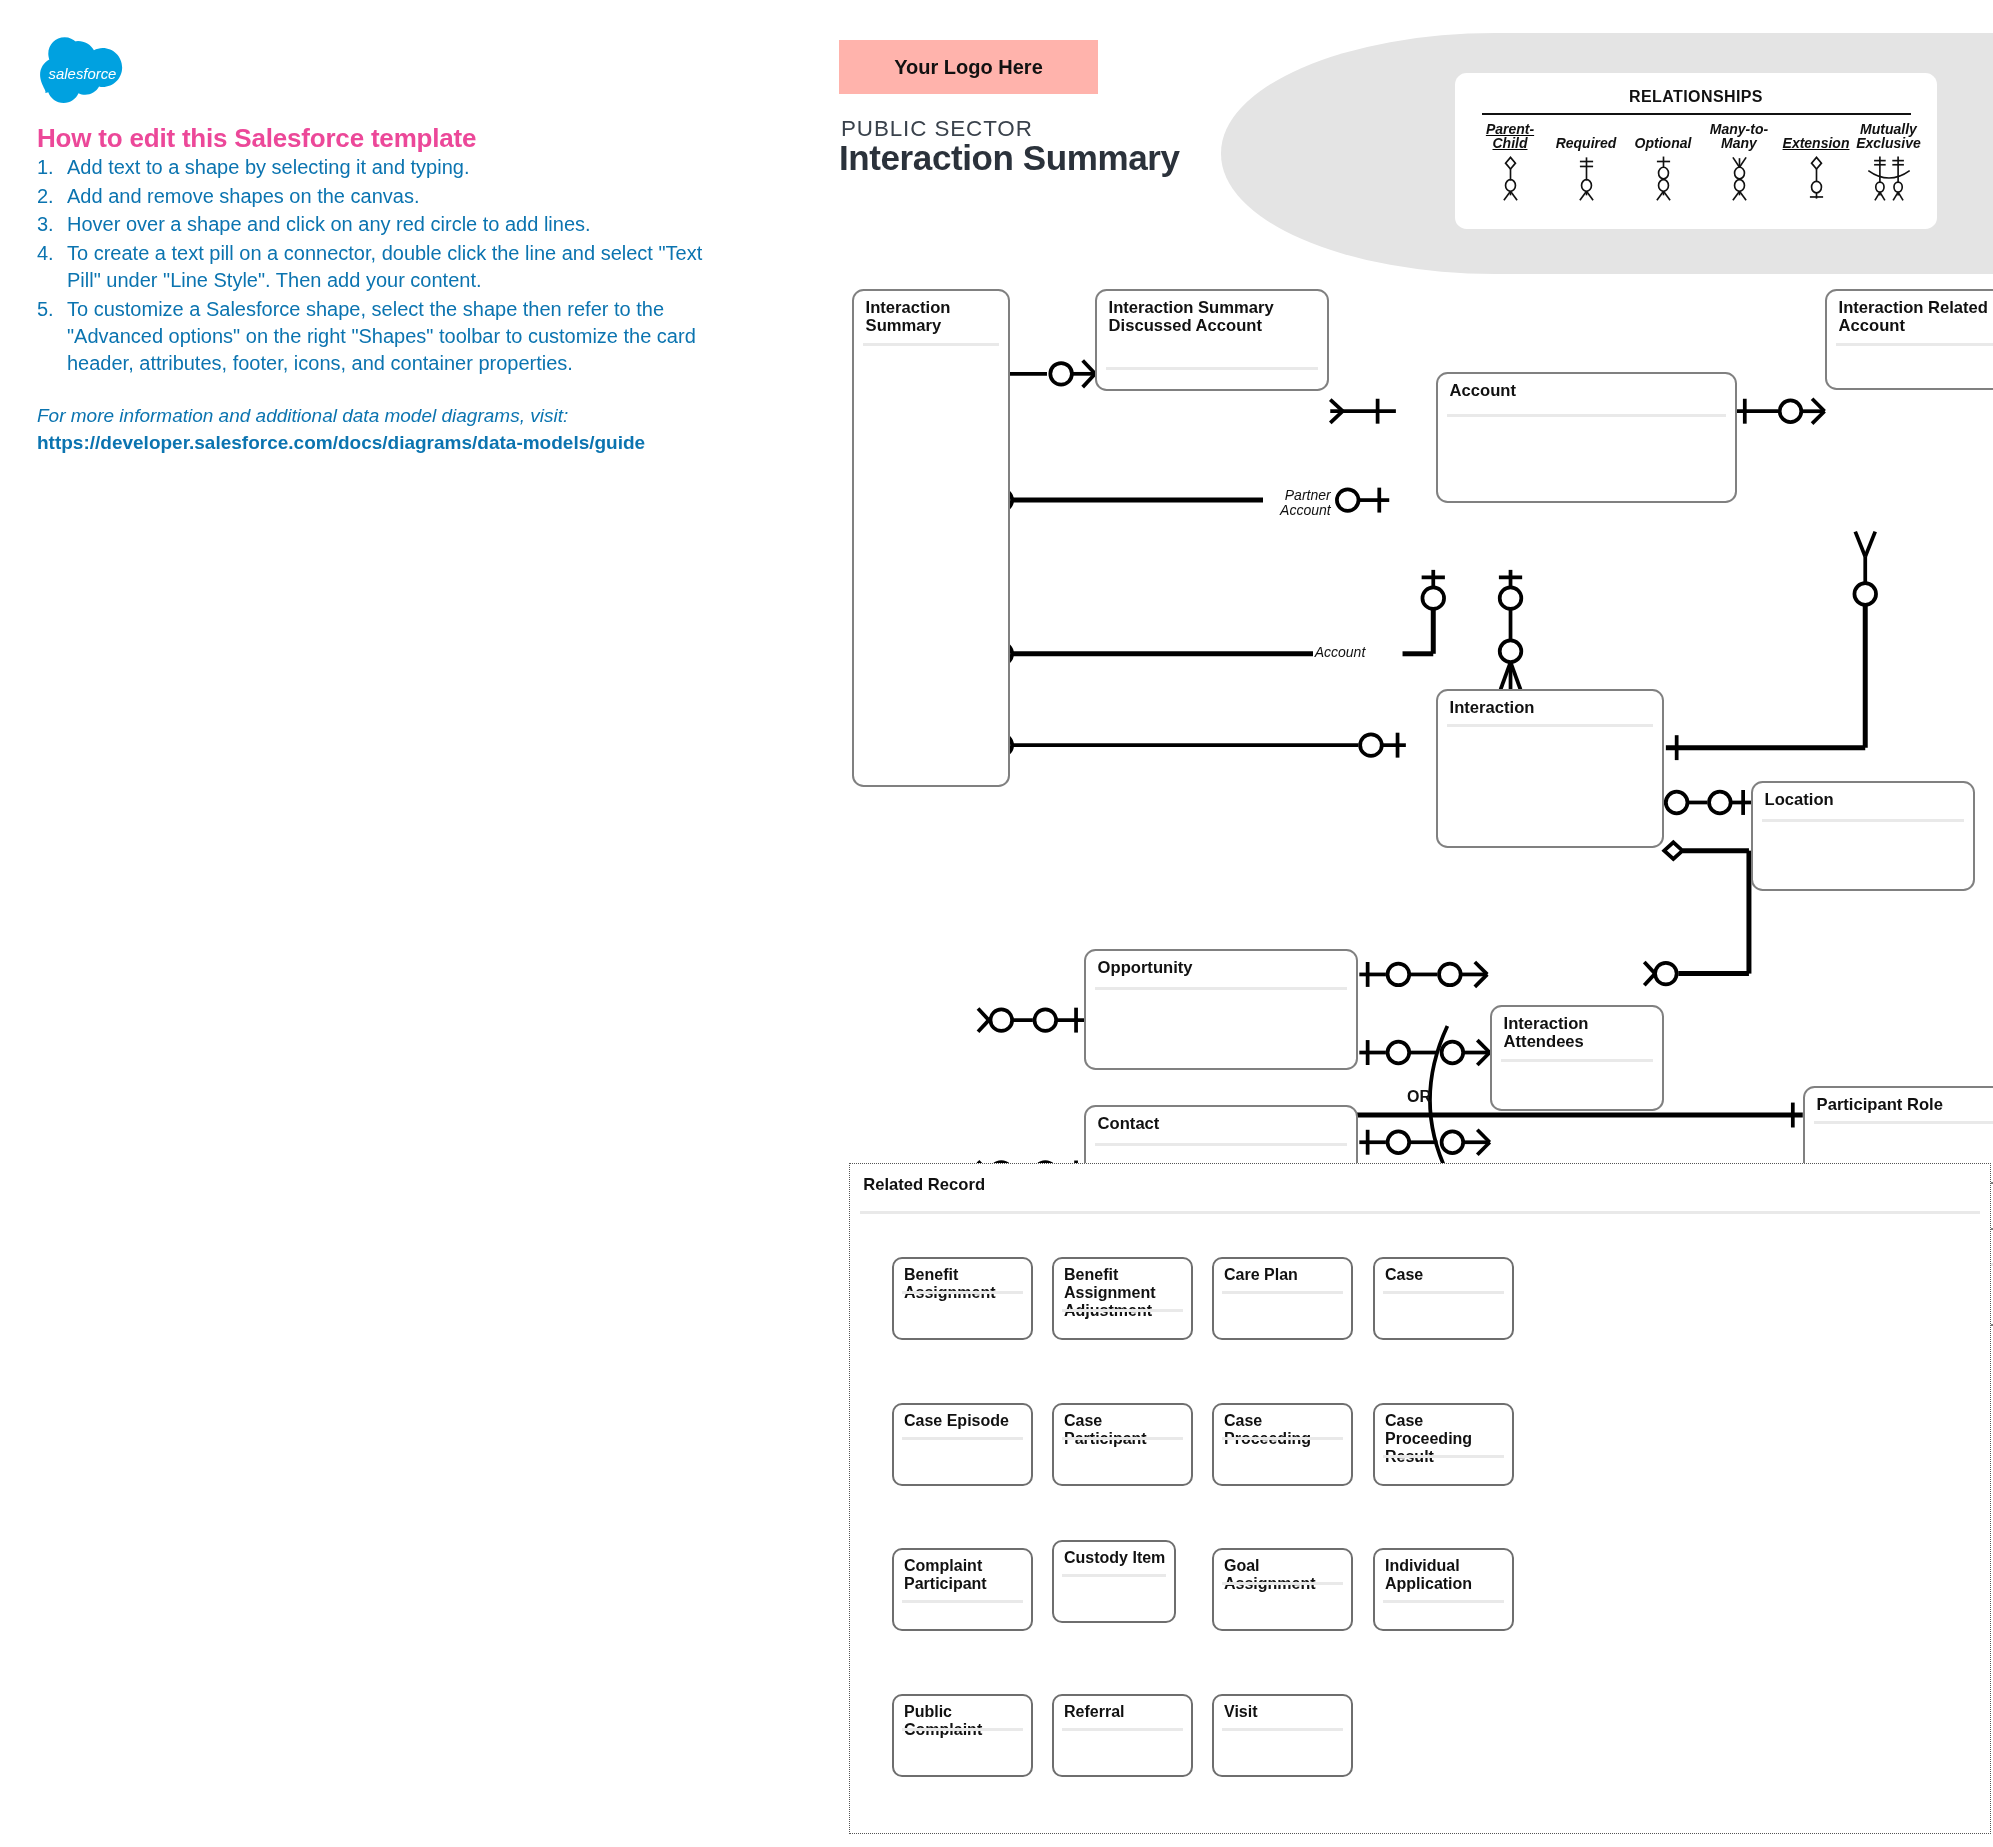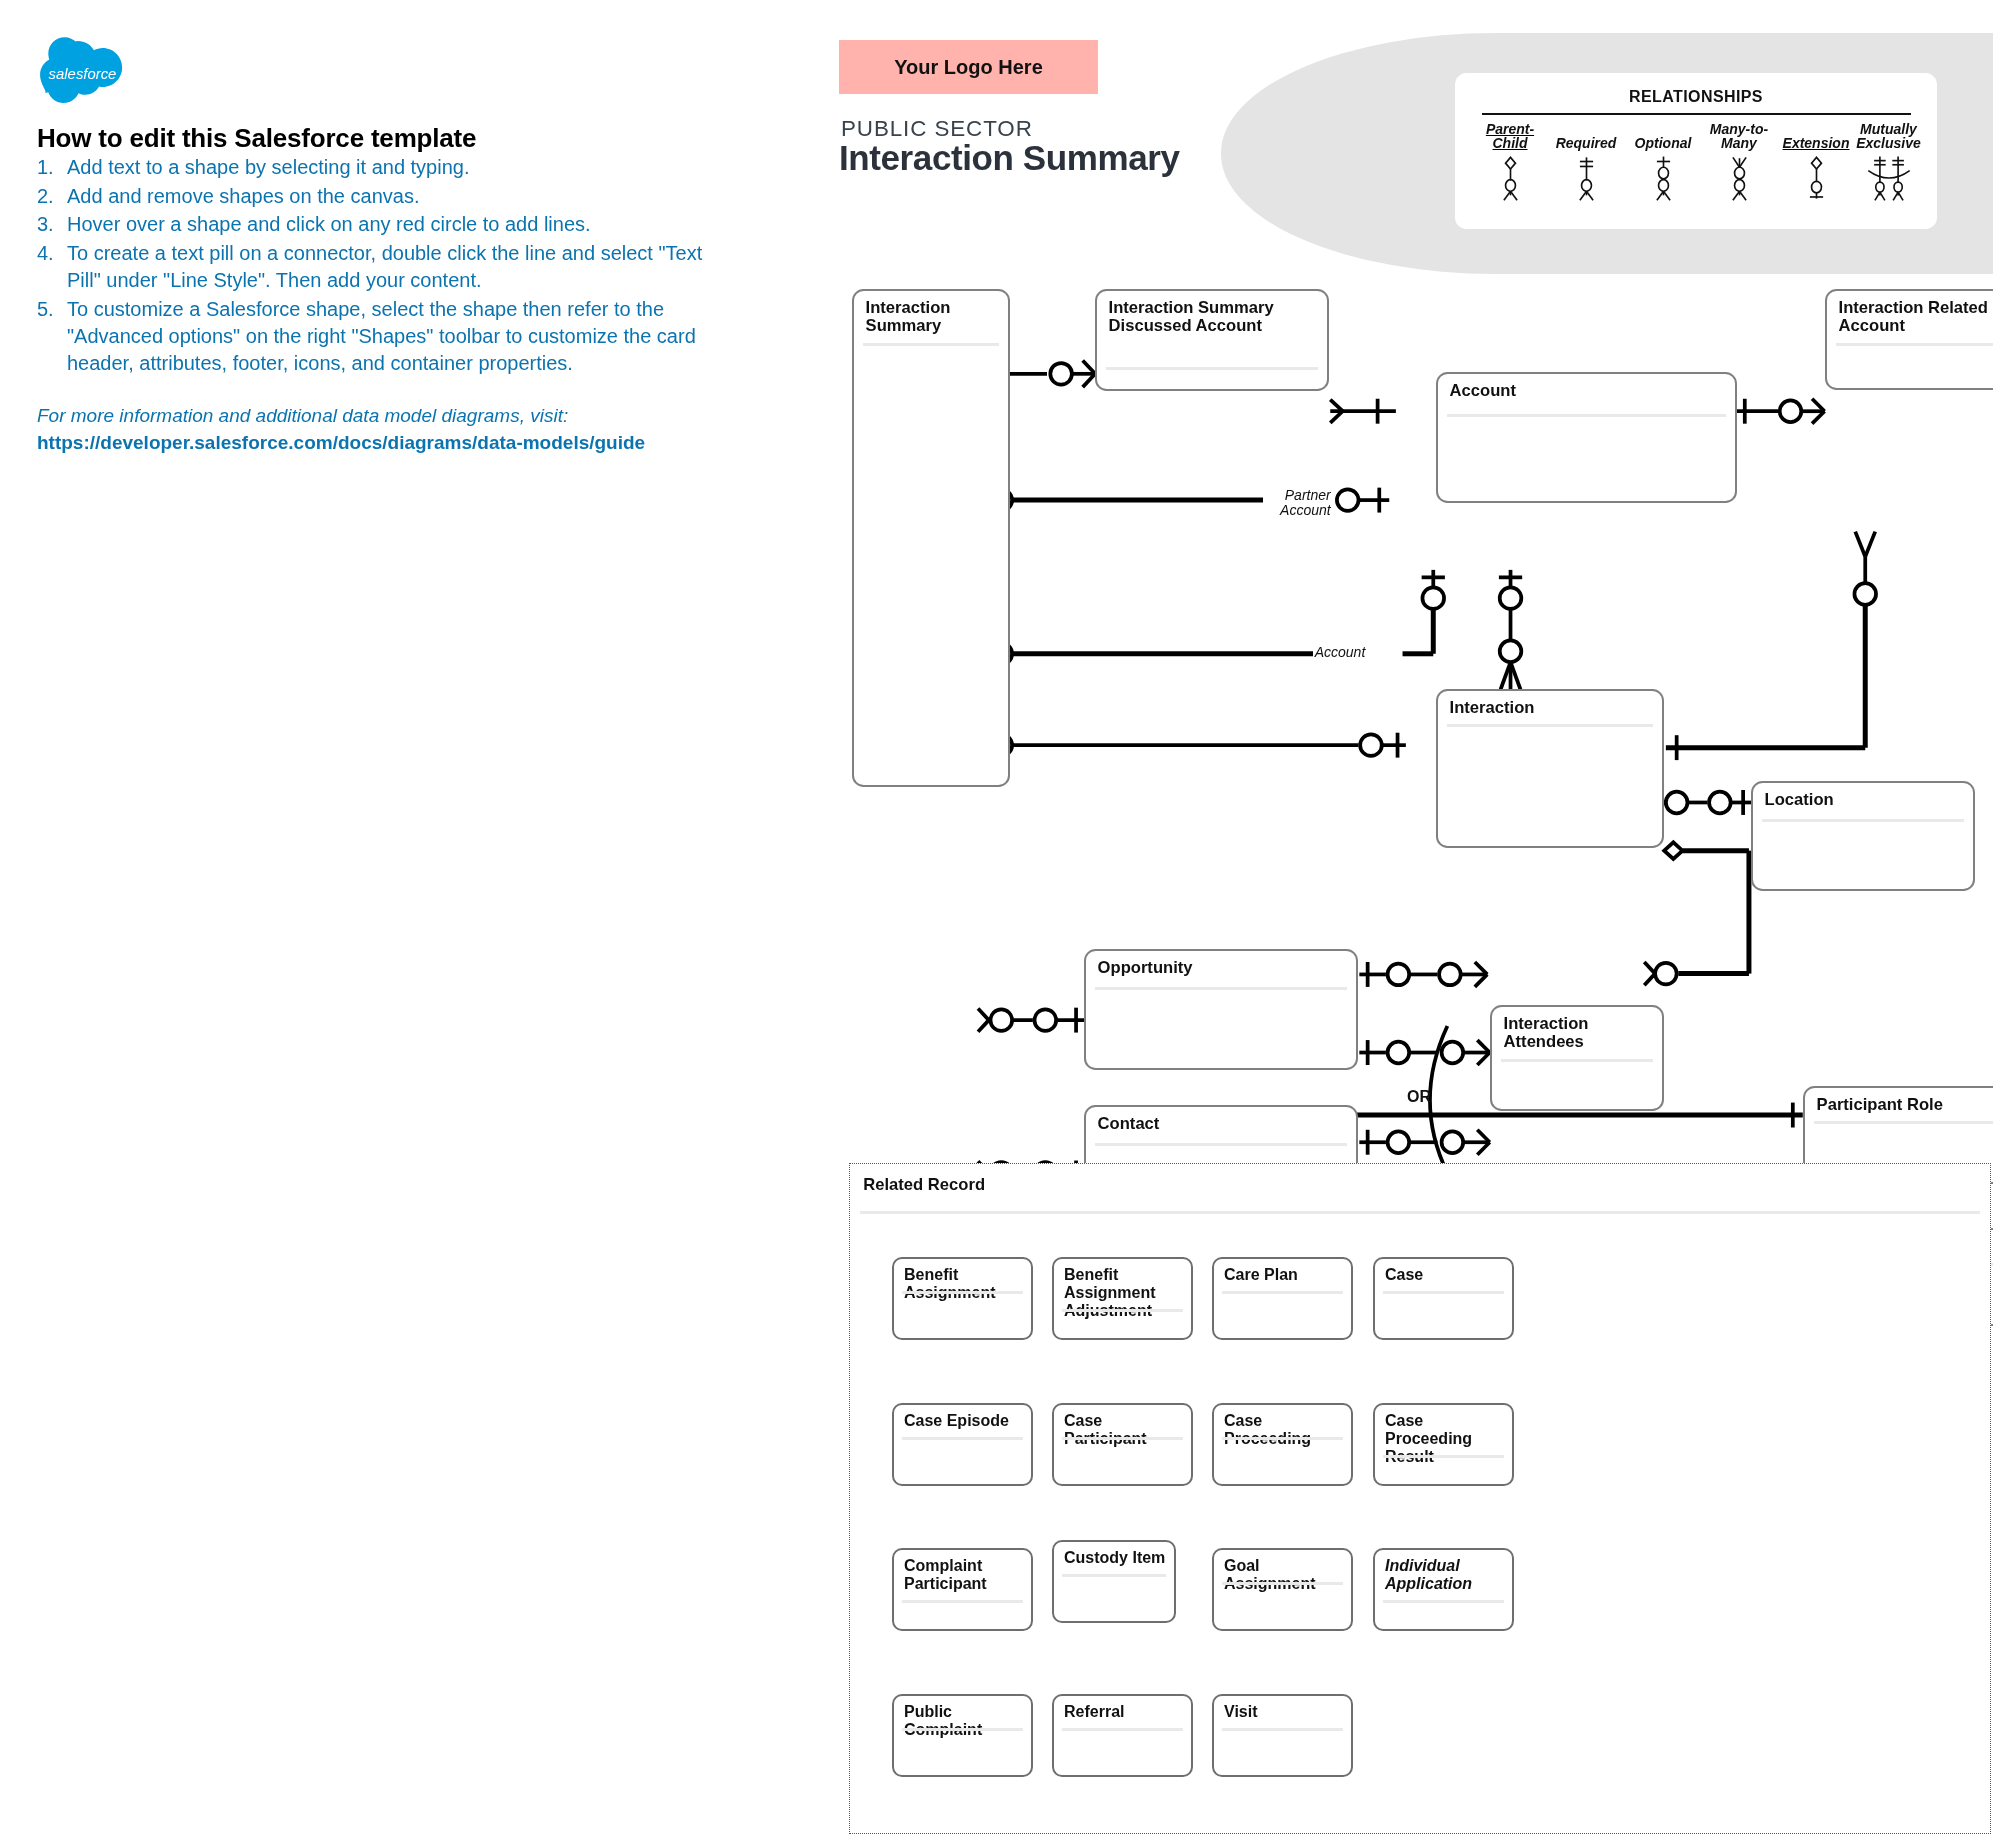--- a/index.html
+++ b/index.html
@@ -4,21 +4,21 @@
 <style>
   html,body{margin:0;padding:0;background:#fff;}
   body{width:1994px;height:1848px;position:relative;
        font-family:"Liberation Sans","DejaVu Sans",sans-serif;
        -webkit-font-smoothing:antialiased;}
 
   
   #left-panel{position:absolute;left:0;top:0;width:748px;height:1304px;}
   #sf-logo{position:absolute;left:37px;top:32px;width:91px;height:79px;}
   #howto-title{position:absolute;left:37px;top:123px;width:665px;
-      font-size:26px;font-weight:bold;color:#000000;letter-spacing:-0.2px;}
+      font-size:26px;font-weight:bold;color:#ec4899;letter-spacing:-0.2px;}
   #howto-list{position:absolute;left:37px;top:154px;width:673px;
       list-style:none;margin:0;padding:0;color:#0b74b0;font-size:20px;line-height:1.35;}
   #howto-list li{position:relative;padding-left:30px;margin-bottom:1.7px;}
   #howto-list li .num{position:absolute;left:0;top:0;width:25px;text-align:left;}
   #footer-note{position:absolute;left:37px;top:403px;width:689px;
       font-size:19px;font-style:italic;color:#0b74b0;line-height:1.35;}
   #footer-link{position:absolute;left:37px;top:430px;width:706px;
       font-size:19px;font-weight:bold;color:#0b74b0;line-height:1.35;}
 
   
@@ -498,21 +498,21 @@
   <div class="rr-card" style="left:202px;top:376px;width:124px;height:83px;">
     <div class="ttl">Custody Item</div>
     <div class="divider" style="top:32px;"></div>
     </div>
 
   <div class="rr-card" style="left:362px;top:384px;width:141px;height:83px;">
     <div class="ttl">Goal Assignment</div>
     <div class="divider" style="top:32px;"></div>
     </div>
 
-  <div class="rr-card" style="left:523px;top:384px;width:141px;height:83px;font-style:italic;">
+  <div class="rr-card" style="left:523px;top:384px;width:141px;height:83px;">
     <div class="ttl">Individual Application</div>
     <div class="divider" style="top:50px;"></div>
     </div>
 
   <div class="rr-card" style="left:42px;top:530px;width:141px;height:83px;">
     <div class="ttl">Public Complaint</div>
     <div class="divider" style="top:32px;"></div>
     </div>
 
   <div class="rr-card" style="left:202px;top:530px;width:141px;height:83px;">

